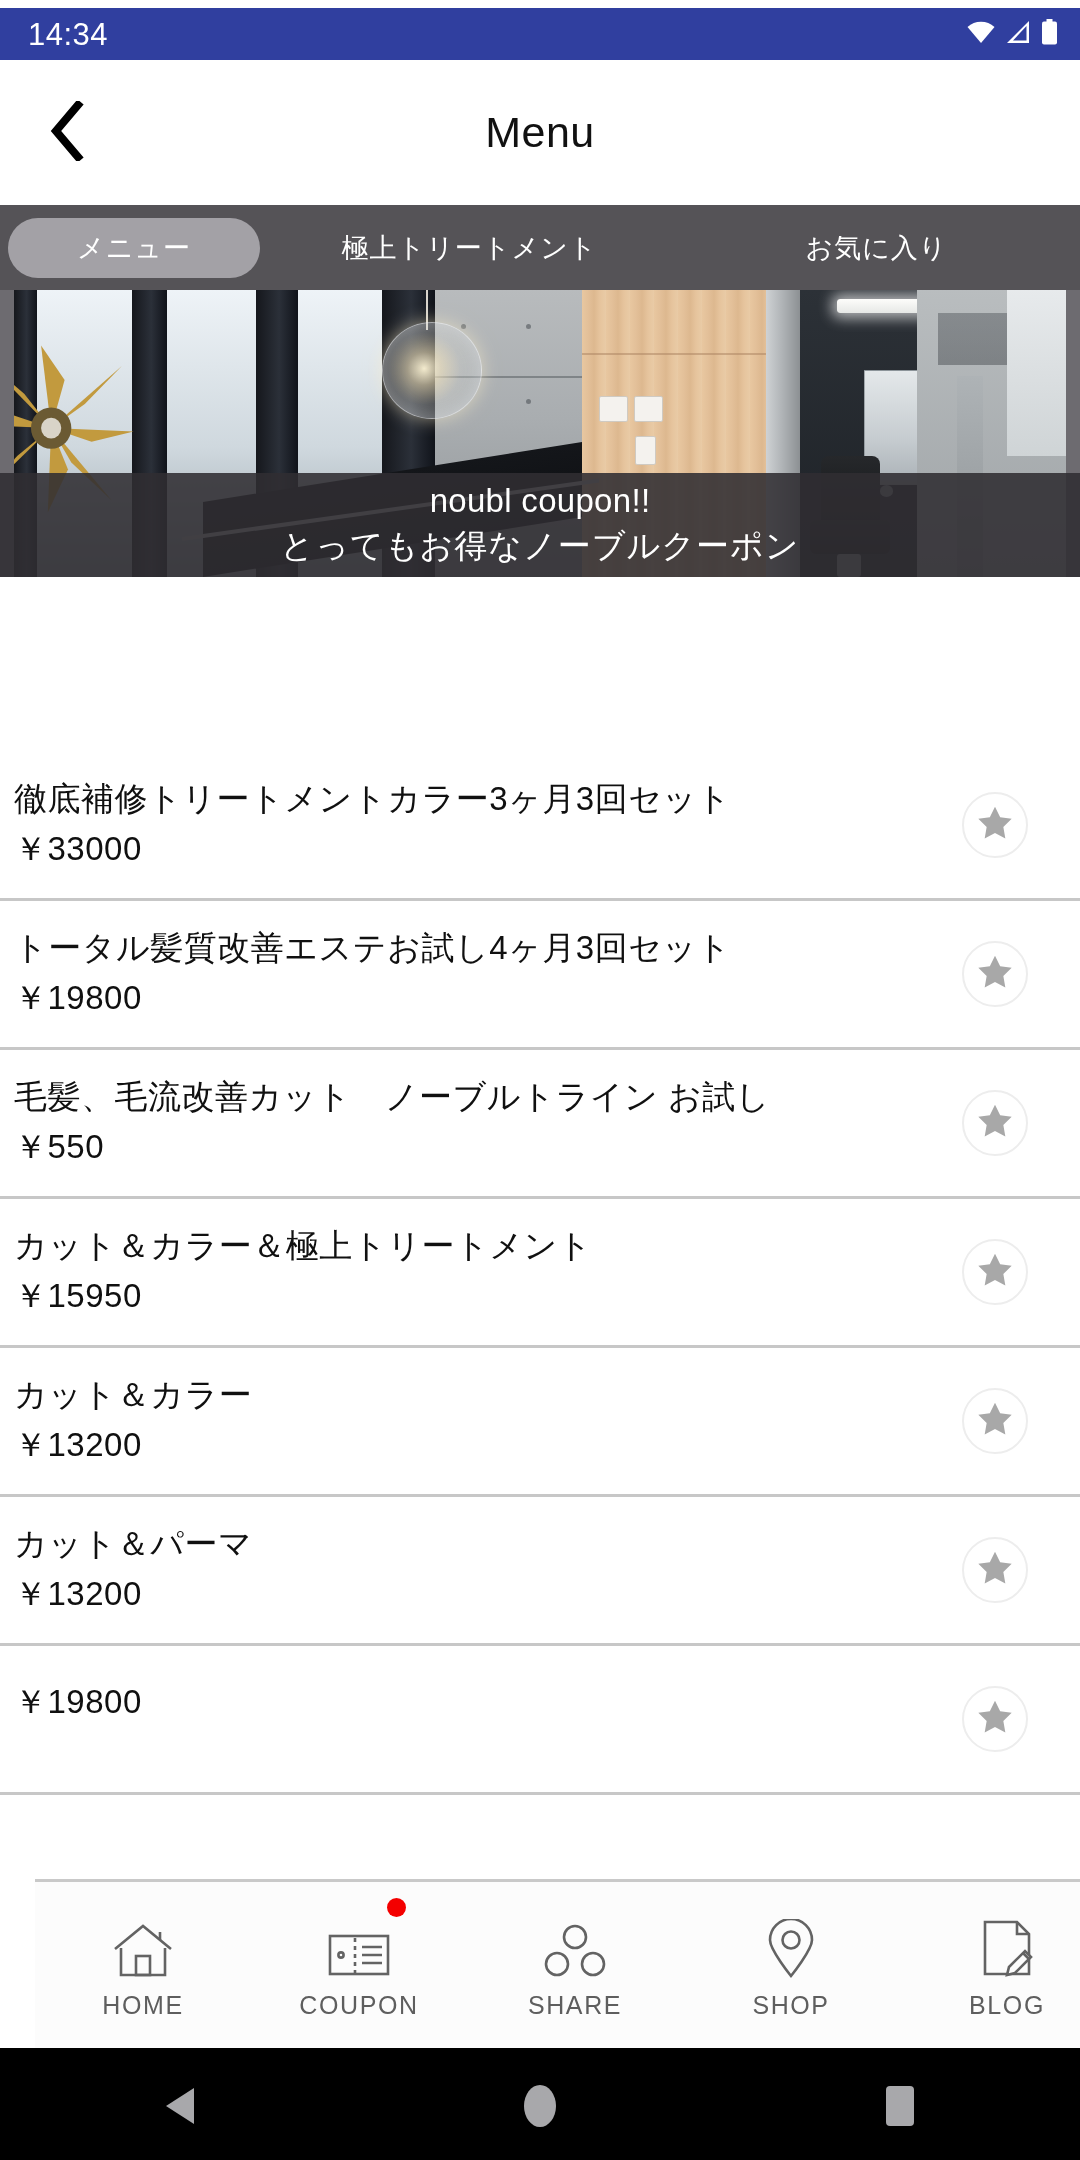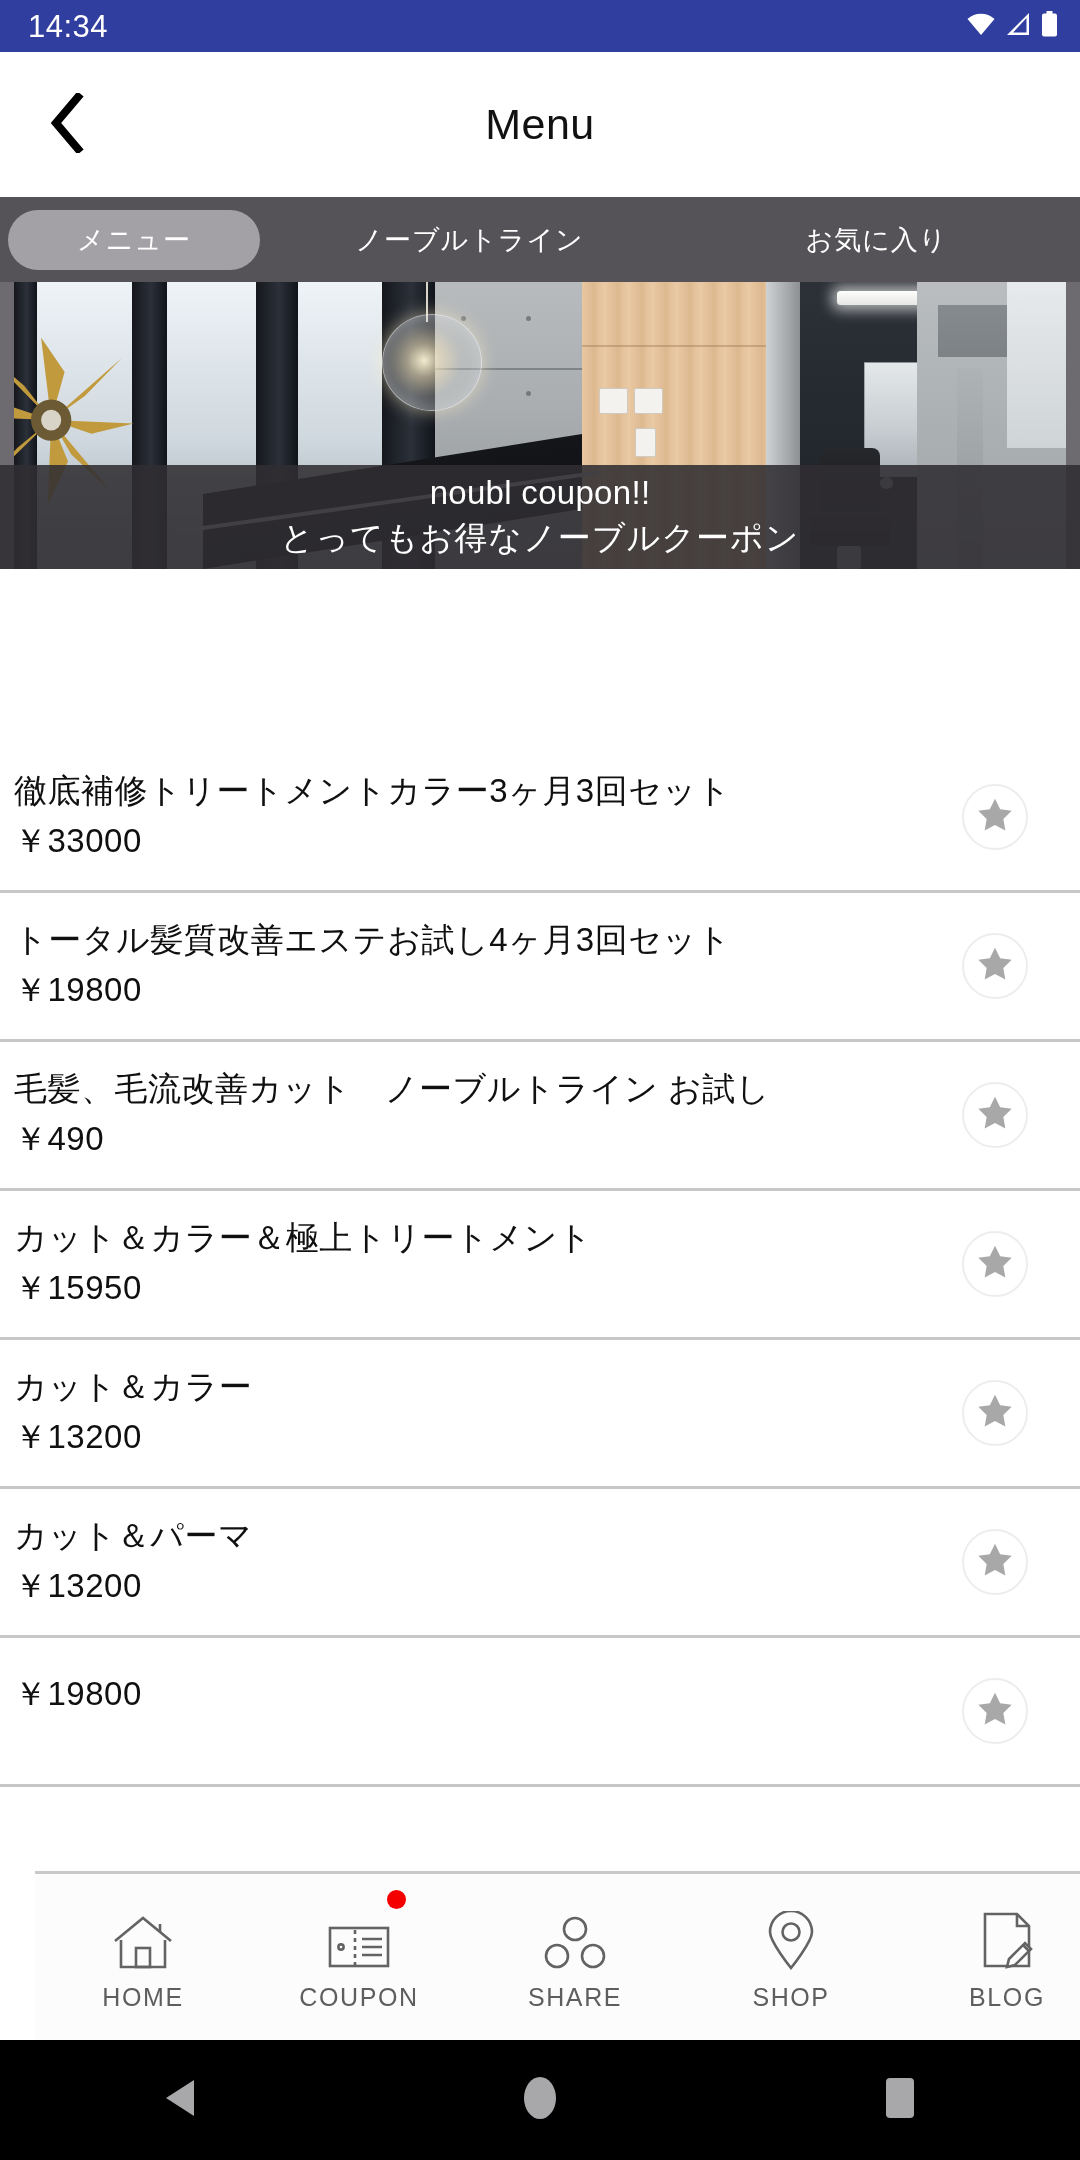--- a/index.html
+++ b/index.html
@@ -7,21 +7,21 @@
   html,body { width:1080px; height:2160px; }
   body {
     font-family:"Liberation Sans","DejaVu Sans",sans-serif;
     background:#ffffff; overflow:hidden;
   }
   #screen { position:relative; width:1080px; height:2160px; background:#fff; }
 
   
   .statusbar{
     height:52px; background:#303f9f; display:flex; align-items:center;
-    justify-content:space-between; padding:0 22px 0 28px; color:#fff;
+    justify-content:space-between; padding:0 22px 0 28px; color:#fff;margin-top:8px;
   }
   .status-time{ font-size:31px; letter-spacing:.5px; font-weight:400; line-height:1; }
   .status-icons{ display:flex; align-items:center; gap:9px; }
 
   
   .appbar{
     height:145px; background:#fff; position:relative;
     display:flex; align-items:center;
   }
   .back-btn{
@@ -191,21 +191,21 @@
       </span>
     </div>
     <div class="appbar-title">Menu</div>
   </div>
 
   <div class="tabbar">
     <div class="tab selected">
       <span>メニュー</span>
     </div>
     <div class="tab">
-      <span>ノーブルトライン</span>
+      <span>極上トリートメント</span>
     </div>
     <div class="tab">
       <span>お気に入り</span>
     </div>
   </div>
 
   <div class="banner">
     <div class="photo">
       <div class="photo-inner">
 
@@ -301,21 +301,21 @@
         <span>
           <svg width="40" height="40" viewBox="0 0 24 24">
               <path d="M12 2.2l3.1 6.3 6.9 1-5 4.9 1.2 6.9-6.2-3.3-6.2 3.3 1.2-6.9-5-4.9 6.9-1z" fill="#a8a8a8"></path>
             </svg>
         </span>
       </div>
     </div>
 
     <div class="menu-row">
       <div class="menu-name">毛髪、毛流改善カット　ノーブルトライン お試し</div>
-      <div class="menu-price">￥490</div>
+      <div class="menu-price">￥550</div>
       <div class="fav-btn">
         <span>
           <svg width="40" height="40" viewBox="0 0 24 24">
               <path d="M12 2.2l3.1 6.3 6.9 1-5 4.9 1.2 6.9-6.2-3.3-6.2 3.3 1.2-6.9-5-4.9 6.9-1z" fill="#a8a8a8"></path>
             </svg>
         </span>
       </div>
     </div>
 
     <div class="menu-row">

